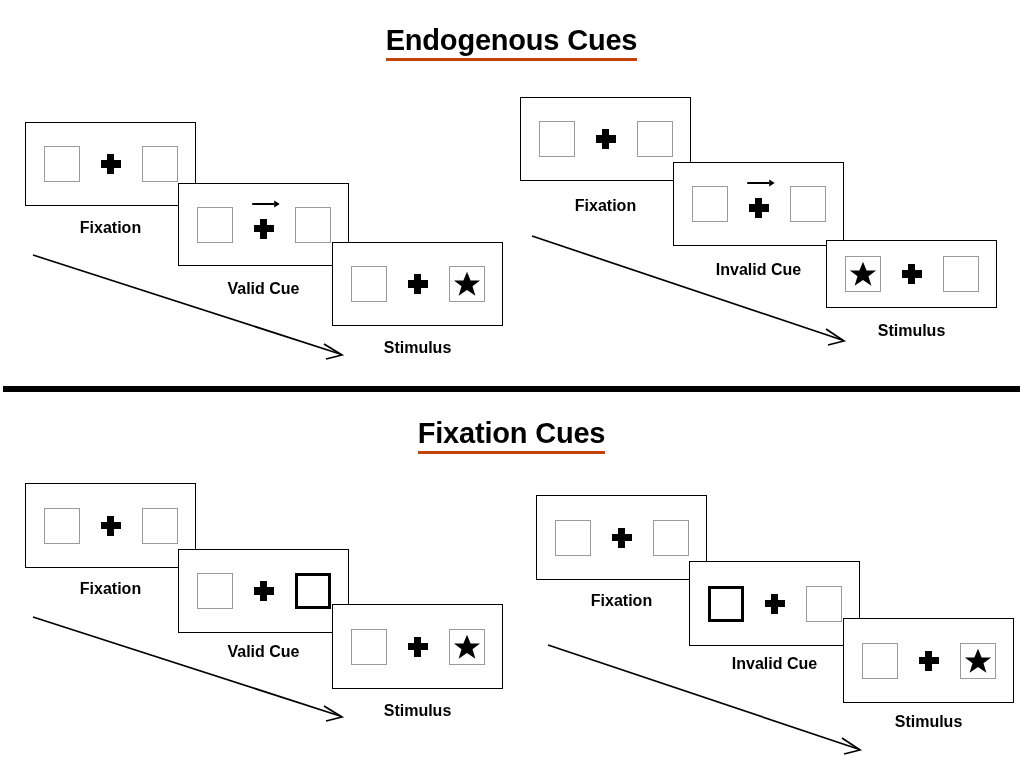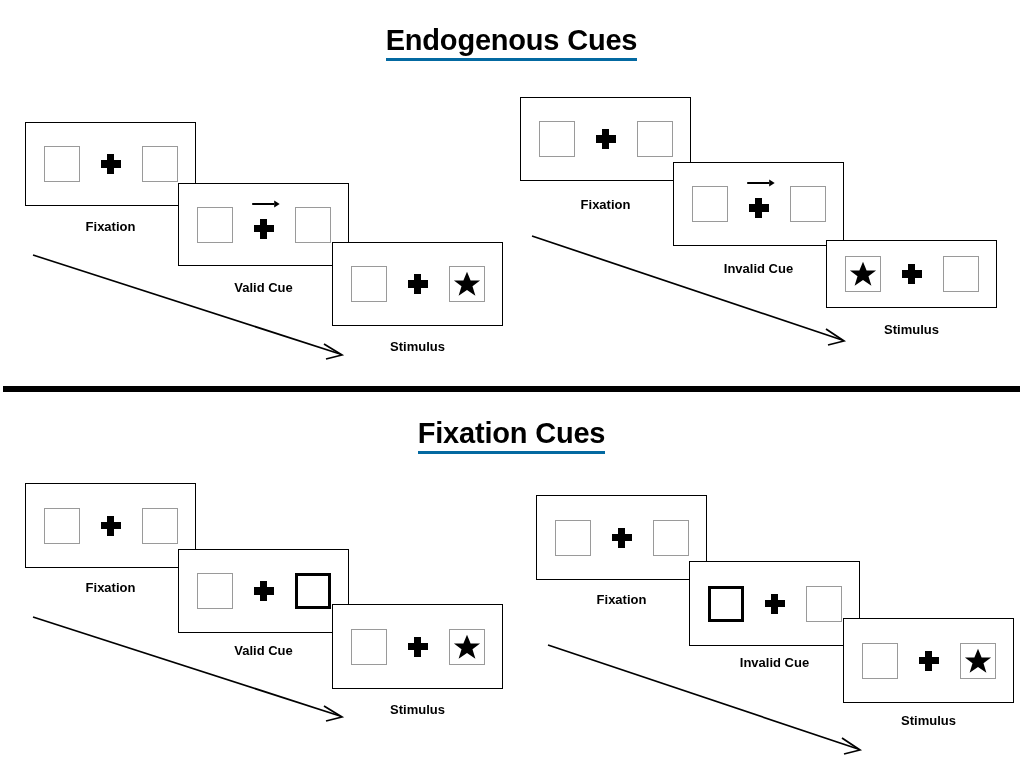--- a/index.html
+++ b/index.html
@@ -25,21 +25,21 @@
     position: absolute;
     width: 100%;
     left: 0;
     text-align: center;
     font-size: 29px;
     font-weight: bold;
     letter-spacing: -0.2px;
     color: #000000;
   }
   .section-title span {
-    border-bottom: 3px solid #0369a1;
+    border-bottom: 3px solid #c2410c;
     padding-bottom: 2px;
   }
 
   
   .divider {
     position: absolute;
     background: #000000;
   }
 
   
@@ -122,21 +122,21 @@
     top: -4px;
     left: 50%;
     transform: translateX(-46%);
     width: 30px;
     height: 12px;
   }
 
   
   .stage-label {
     position: absolute;
-    font-size: 13px;
+    font-size: 16px;
     font-weight: bold;
     white-space: nowrap;
     color: #000000;
     text-align: center;
   }
 
   
   .time-arrow {
     position: absolute;
     pointer-events: none;

